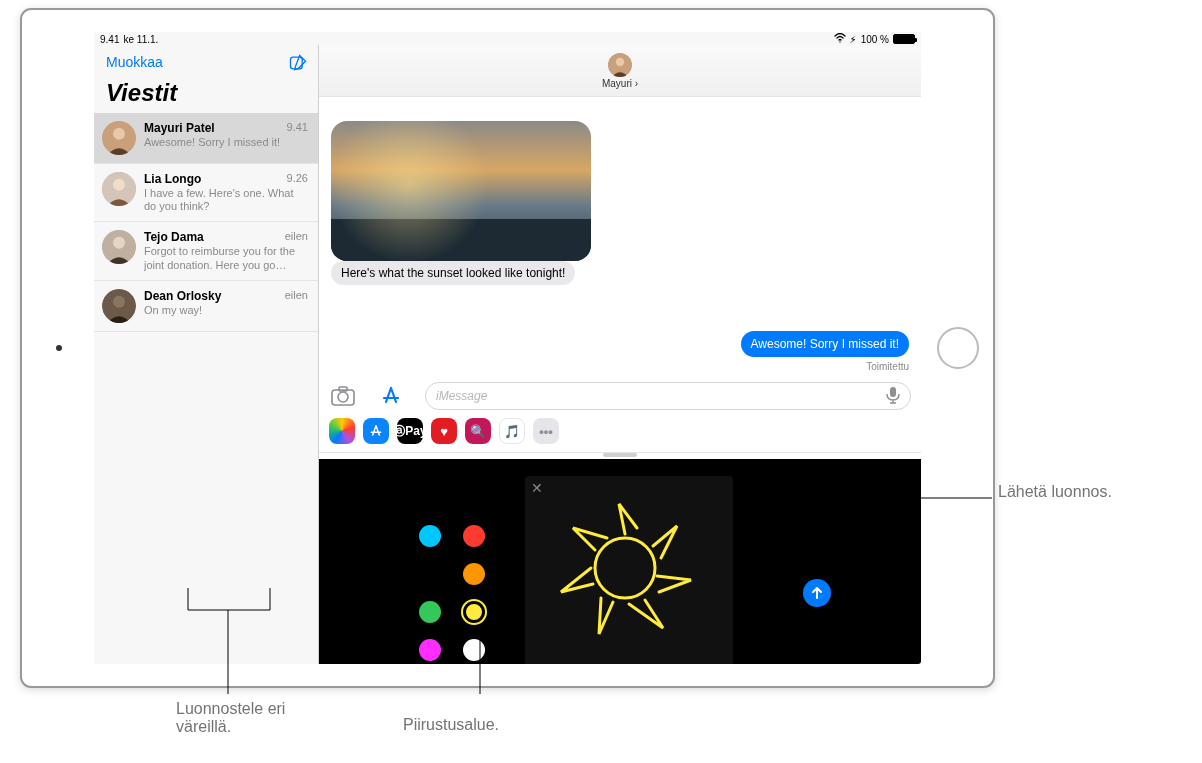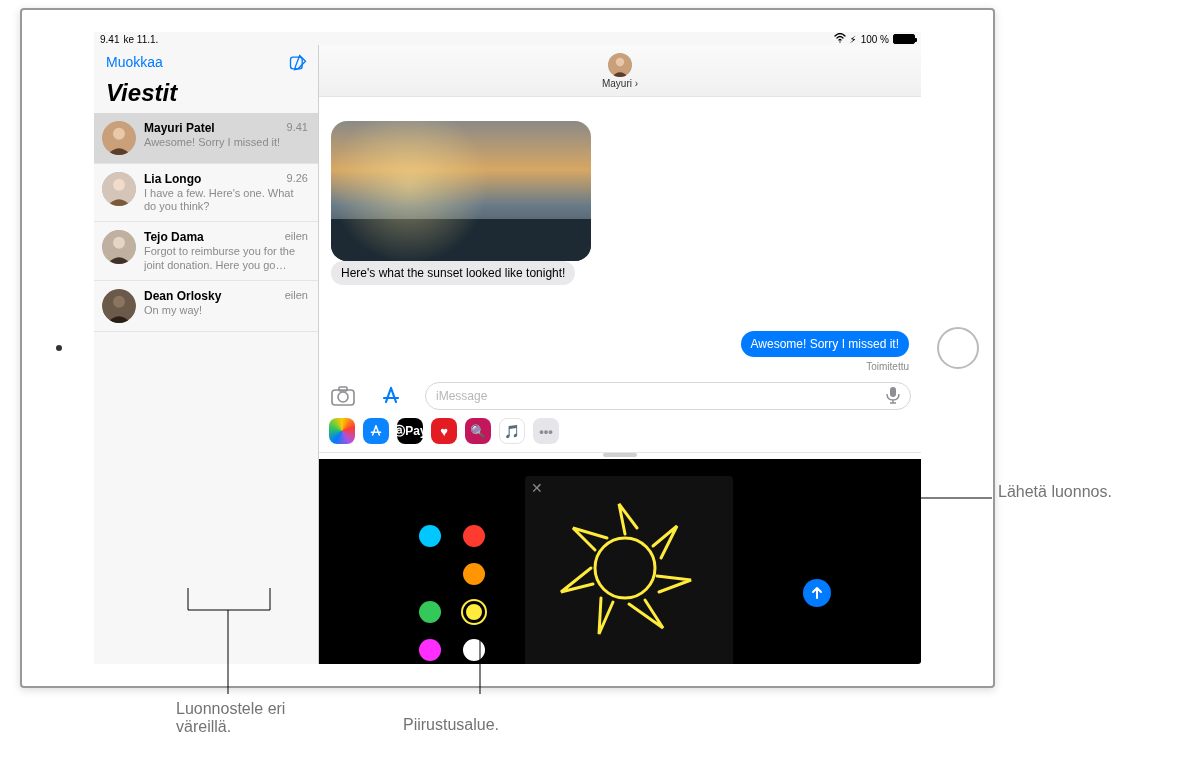--- a/index.html
+++ b/index.html
@@ -1,18 +1,18 @@
 <!DOCTYPE html>
 <html><head>
 <meta charset="utf-8">
 <style>
 * { box-sizing: border-box; margin: 0; padding: 0; }
 body { font-family: -apple-system, "Helvetica Neue", Arial, sans-serif; background: #fff; width: 1202px; height: 763px; position: relative; }
 
-.ipad-frame { width: 975px; height: 680px; background: #fff; border: 2px solid #999; border-radius: 4px; position: absolute; left: 20px; top: 8px; box-shadow: 0 2px 8px rgba(0,0,0,0.15); overflow: hidden; }
+.ipad-frame { width: 975px; height: 680px; background: #fff; border: 2px solid #999; border-radius: 11px; position: absolute; left: 20px; top: 8px; box-shadow: 0 2px 8px rgba(0,0,0,0.15); overflow: hidden; }
 .camera { width: 6px; height: 6px; background: #333; border-radius: 50%; position: absolute; left: 34px; top: 50%; transform: translateY(-50%); }
 .home-btn { width: 42px; height: 42px; border: 2px solid #bbb; border-radius: 50%; position: absolute; right: 14px; top: 50%; transform: translateY(-50%); background: #fff; }
 .screen { position: absolute; left: 72px; top: 22px; right: 72px; bottom: 22px; border-radius: 3px; overflow: hidden; background: #f7f7f7; display: flex; flex-direction: column; }
 
 .status-bar { height: 16px; background: #f7f7f7; display: flex; justify-content: space-between; align-items: center; padding: 1px 6px 0; font-size: 10px; font-weight: 500; color: #000; }
 .status-left, .status-right { display: flex; align-items: center; gap: 4px; }
 .battery { display: inline-flex; align-items: center; gap: 2px; }
 .battery-shell { width: 22px; height: 10px; border: 1px solid #000; border-radius: 2px; position: relative; background: #000; }
 .battery-shell::after { content: ""; position: absolute; right: -3px; top: 3px; width: 2px; height: 4px; background: #000; border-radius: 0 1px 1px 0; }
 
@@ -39,21 +39,21 @@
 .chat-contact { font-size: 10px; color: #333; }
 .chat-body { flex: 1; overflow: hidden; padding: 24px 12px 6px; display: flex; flex-direction: column; gap: 6px; position: relative; }
 .img-bubble { width: 260px; height: 140px; border-radius: 16px; background: linear-gradient(180deg,#8b8a86 0%, #d7a764 35%, #6a7b88 60%, #2c3a44 100%); align-self: flex-start; position: relative; overflow: hidden; }
 .img-bubble::after { content:""; position:absolute; inset:0; background:
   radial-gradient(circle at 30% 45%, rgba(255,230,150,0.5), transparent 40%),
   linear-gradient(180deg, transparent 70%, #1d2a33 70%); }
 .sunset-label { background: #e9e9eb; color: #000; padding: 5px 10px; border-radius: 14px; font-size: 12px; align-self: flex-start; margin-top: -6px; }
 .reply-bubble { background: #007aff; color: #fff; padding: 6px 10px; border-radius: 14px; font-size: 12px; align-self: flex-end; margin-top: 40px; }
 .delivered { font-size: 10px; color: #8a8a8a; align-self: flex-end; margin-top: -2px; }
 
-.compose-row { display: flex; align-items: flex-end; gap: 20px; padding: 4px 10px; background: #fff; }
+.compose-row { display: flex; align-items: flex-end; gap: 20px; padding: 4px 10px; background: #fff; font-style: italic; }
 .cam-btn, .apps-btn { width: 28px; height: 28px; display: flex; align-items: center; justify-content: center; color: #8e8e93; }
 .apps-btn { color:#007aff; font-weight:600; font-size:18px; border-radius:50%; }
 .msg-input { flex: 1; height: 28px; border: 1px solid #d6d6d8; border-radius: 14px; display: flex; align-items: center; padding: 0 10px; font-size: 12px; color: #b7b7b9; justify-content: space-between; }
 .mic-icon { color:#8e8e93; }
 .app-strip { display: flex; gap: 8px; padding: 4px 10px 8px; align-items: center; border-bottom:1px solid #e4e4e4; background:#fff; }
 .app-ico { width: 26px; height: 26px; border-radius: 8px; display: flex; align-items: center; justify-content: center; font-size: 13px; color: #fff; font-weight: 700; }
 .app-photos{background:conic-gradient(#ffcc00,#ff3b30,#af52de,#007aff,#34c759,#ffcc00);} 
 .app-store{background:#0a84ff;} 
 .app-pay{background:#000; font-size:12px;} 
 .app-dt{background:#e31b23;} 

